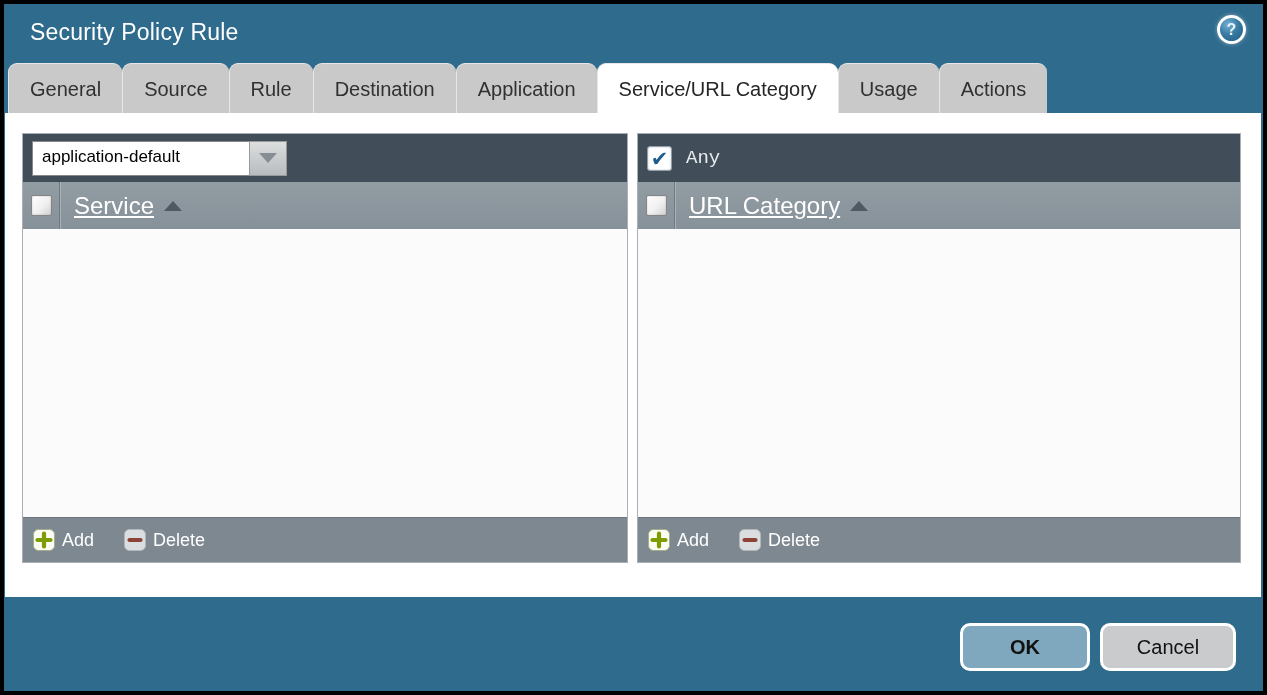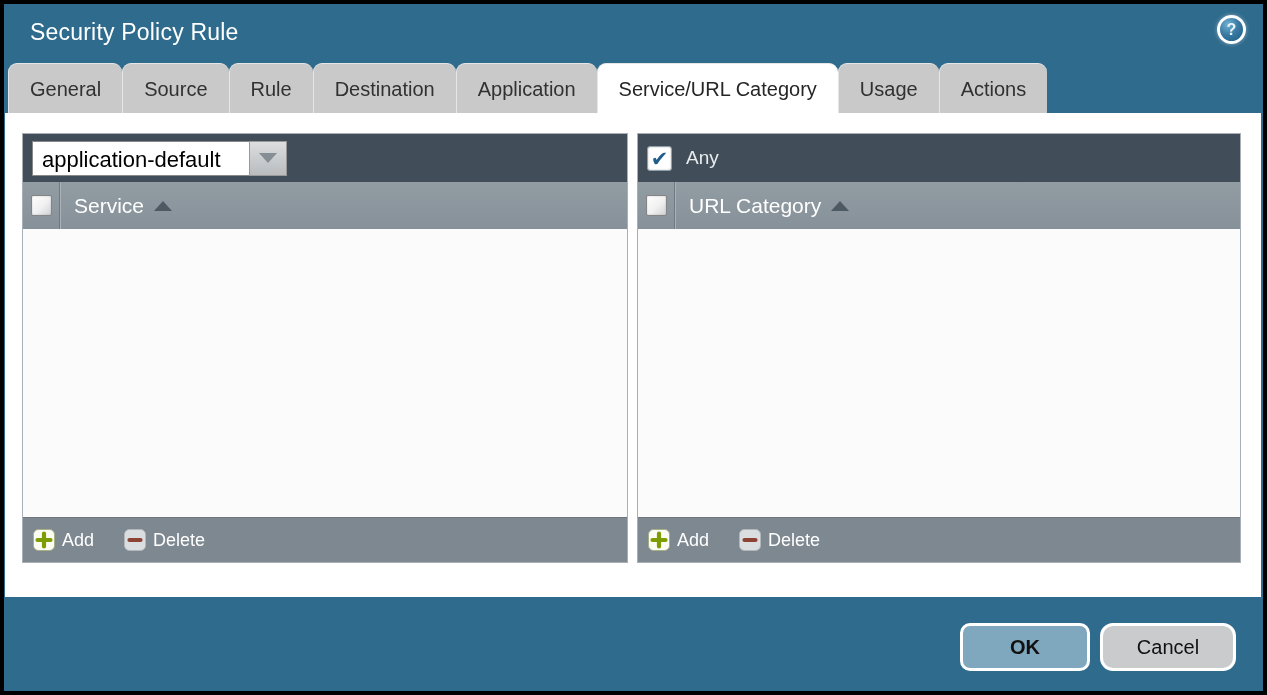--- a/index.html
+++ b/index.html
@@ -34,70 +34,70 @@
            border:1px solid #a9afb4; display:flex; flex-direction:column; }
   .panel-left  { left:17px;  width:606px; }
   .panel-right { left:632px; width:604px; }
 
   .panel-header { height:48px; background:#414E59; flex:0 0 auto;
                   display:flex; align-items:center; padding-left:9px; }
 
   
   .dropdown { display:flex; height:35px; cursor:pointer; }
   .dropdown-value { width:217px; background:#fff; border:1px solid #888;
-                    border-right:none; font-size:22px; color:#000;
+                    border-right:none; font-size:17px; color:#000;
                     padding:5px 0 0 9px; white-space:nowrap; overflow:hidden; }
   .dropdown-btn { width:38px; background:linear-gradient(#dcdedf,#b8bcbf);
                   border:1px solid #999; display:flex; align-items:center;
                   justify-content:center; }
   .tri-down { width:0; height:0; border-left:9px solid transparent;
               border-right:9px solid transparent; border-top:10px solid #868e95; }
 
   
   .any-row { display:flex; align-items:center; gap:14px; }
   .checkbox { width:25px; height:25px; background:#fff; border:1px solid #8fa0ac;
               border-radius:3px; text-align:center; line-height:24px;
               font-size:21px; font-weight:bold; color:#1f5d8c;
               font-family:"DejaVu Sans", sans-serif; cursor:pointer;
               box-shadow:inset 0 0 2px rgba(0,0,0,.25); }
-  .any-label { color:#e8ecef; font-size:19px; }
+  .any-label { color:#e8ecef; font-size:19px;font-family:Liberation Mono, monospace; }
 
   
   .col-header { height:47px; background:linear-gradient(#929ca3,#879199);
                 flex:0 0 auto; display:flex; align-items:center; }
   .col-check-cell { width:37px; align-self:stretch; display:flex; align-items:center;
                     justify-content:center; border-right:1px solid #6f7982; }
   .col-header .sep-light { width:1px; align-self:stretch; background:#aab2b8; }
   .mini-checkbox { width:21px; height:21px; border:1px solid #858585; border-radius:2px;
                    background:linear-gradient(135deg,#ffffff 0%,#f0f0f0 55%,#cfd2d4 100%);
                    cursor:pointer; box-shadow:inset 0 0 2px rgba(0,0,0,.2); }
   .col-title { display:flex; align-items:center; gap:10px; margin-left:13px;
                cursor:pointer; }
-  .col-title-text { color:#fff; font-size:21px; }
+  .col-title-text { color:#fff; font-size:24px;text-decoration:underline; }
   .tri-up { width:0; height:0; border-left:9px solid transparent;
             border-right:9px solid transparent; border-bottom:10px solid #4e5a63; }
 
   
   .list-body { flex:1 1 auto; background:#fbfbfb; }
 
   
   .panel-footer { height:45px; background:#7E8890; flex:0 0 auto;
                   display:flex; align-items:center; gap:30px; padding-left:10px;
                   border-top:1px solid #6d767e; }
   .tool-btn { display:flex; align-items:center; gap:7px; cursor:pointer; }
   .tool-btn-label { font-size:18px; }
   .add-label { color:#fff; }
   .delete-label { color:#ffffff; }
 
   
   .action-btn { position:absolute; top:619px; height:48px; border:3px solid #fff;
                 border-radius:10px; font-size:20px; color:#111; text-align:center;
                 line-height:42px; cursor:pointer; }
   .ok-btn { left:956px; width:130px; background:#7FA8BE;font-weight:bold; }
-  .cancel-btn { left:1096px; width:136px; background:#c9cbcd;border-radius:13px; }
+  .cancel-btn { left:1096px; width:136px; background:#c9cbcd; }
 </style>
 </head>
 <body>
 
 <div class="dialog">
 
   <div class="titlebar">
     <div class="title">Security Policy Rule</div>
     <div class="help">?</div>
   </div>

